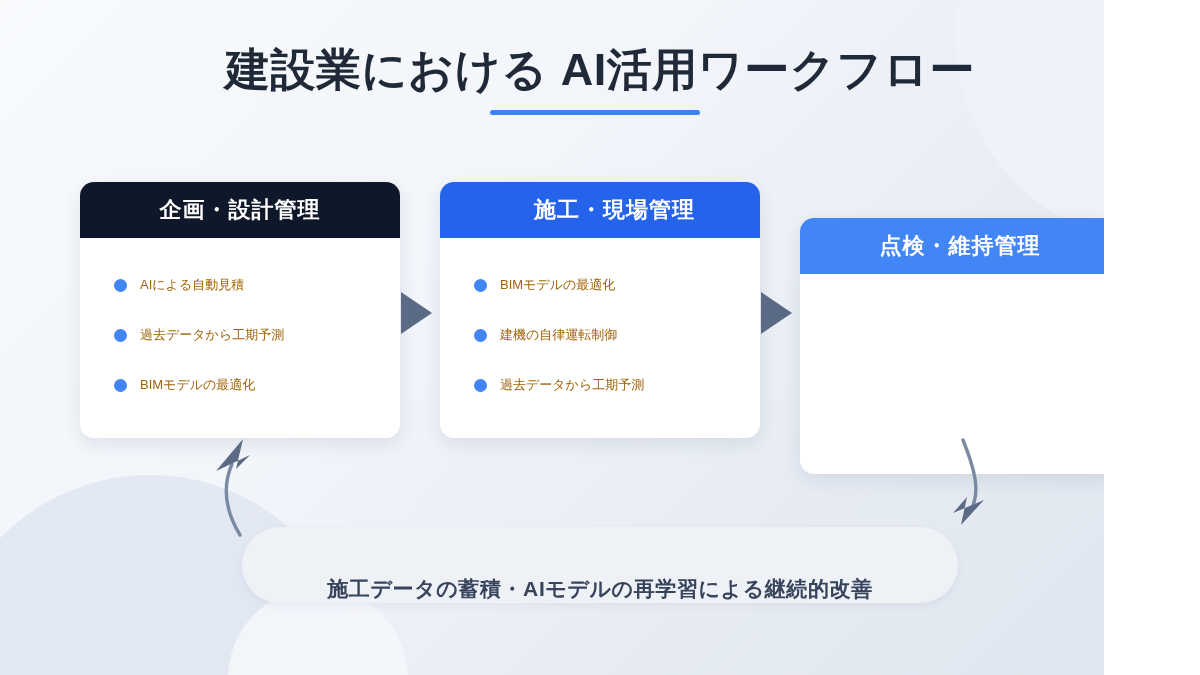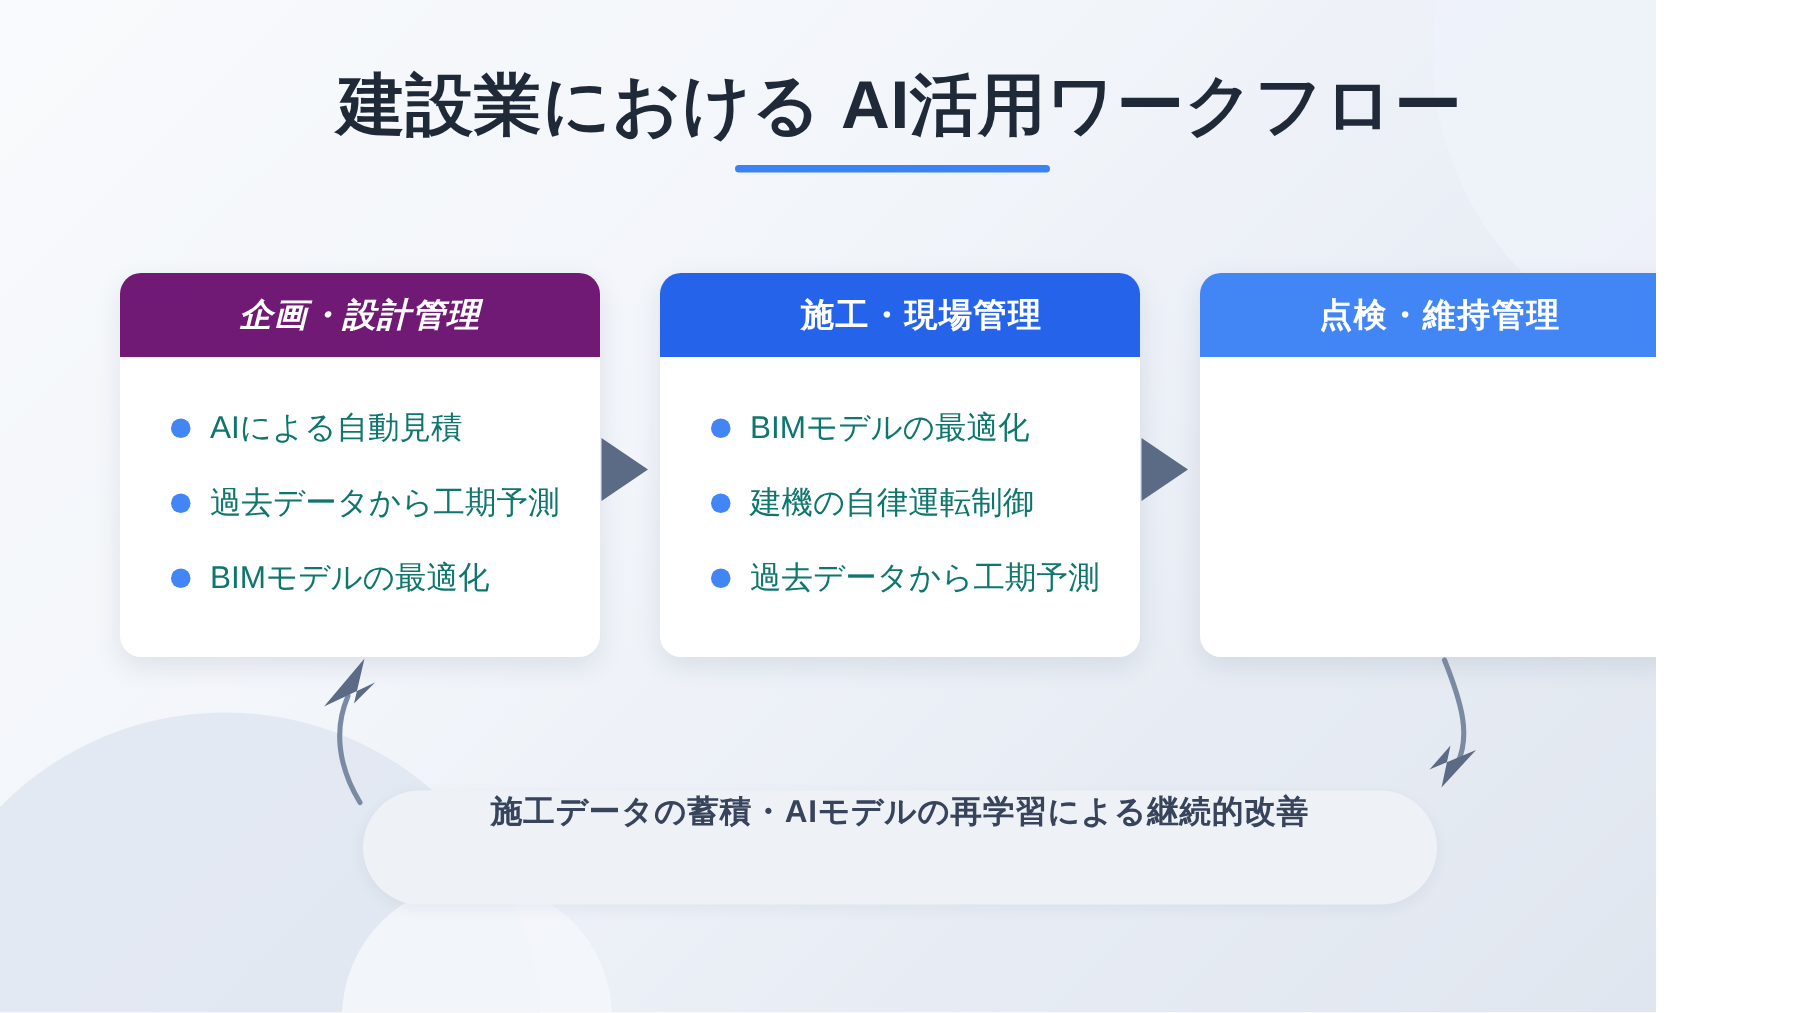--- a/index.html
+++ b/index.html
@@ -85,21 +85,21 @@
     top: 182px;
     width: 320px;
     height: 256px;
     background: #ffffff;
     border-radius: 14px;
     box-shadow: 0 6px 18px rgba(31, 45, 80, 0.10);
     overflow: hidden;
   }
   #card-0 { left: 80px; }
   #card-1 { left: 440px; }
-  #card-2 { left: 800px; }
+  #card-2 { left: 800px; margin-top: 36px; }
 
   .card-header {
     height: 56px;
     display: flex;
     align-items: center;
     justify-content: center;
     color: #ffffff;
     font-size: 22px;
     font-weight: bold;
     letter-spacing: 1px;
@@ -115,22 +115,22 @@
   }
   .bullet {
     width: 13px;
     height: 13px;
     border-radius: 50%;
     background: #4285f4;
     flex: 0 0 auto;
   }
   .item-label {
     margin-left: 13px;
-    font-size: 21px;
-    color: #0f766e;
+    font-size: 13px;
+    color: #a16207;
     white-space: nowrap;
   }
 
   
   .step-arrow {
     position: absolute;
     top: 292px;
     width: 0;
     height: 0;
     border-top: 21px solid transparent;
@@ -153,21 +153,21 @@
   
   #feedback-banner {
     position: absolute;
     left: 242px;
     top: 527px;
     width: 716px;
     height: 76px;
     background: #eef2f7;
     border-radius: 38px;
     display: flex;
-    align-items: flex-start;
+    align-items: flex-end;
     justify-content: center;
     box-shadow: 0 3px 10px rgba(31, 45, 80, 0.06);
   }
   #feedback-text {
     font-size: 21px;
     font-weight: bold;
     color: #38445c;
     letter-spacing: 0.6px;
     white-space: nowrap;
   }
@@ -180,21 +180,21 @@
   <div class="bg-circle" id="circle-bottom-left"></div>
   <div class="bg-circle" id="circle-top-right"></div>
   <div class="bg-circle" id="circle-mid-right"></div>
 
   <div id="title-block">
     <h1 id="page-title">建設業における AI活用ワークフロー</h1>
     <div id="title-underline" style="background: rgb(59, 130, 246);"></div>
   </div>
 
   <div class="card" id="card-0">
-    <div class="card-header" style="background: #701a75; font-style: italic;">企画・設計管理</div>
+    <div class="card-header" style="background: #0f172a;">企画・設計管理</div>
     <div class="card-body">
       <div class="card-item">
         <span class="bullet" style="background: rgb(66, 133, 244);"></span>
         <span class="item-label">AIによる自動見積</span>
       </div>
       <div class="card-item">
         <span class="bullet" style="background: rgb(66, 133, 244);"></span>
         <span class="item-label">過去データから工期予測</span>
       </div>
       <div class="card-item">

